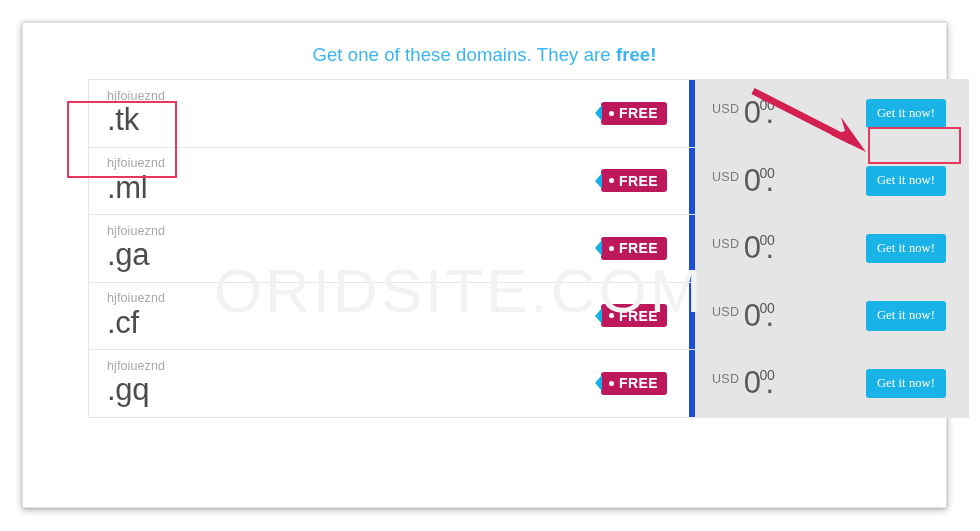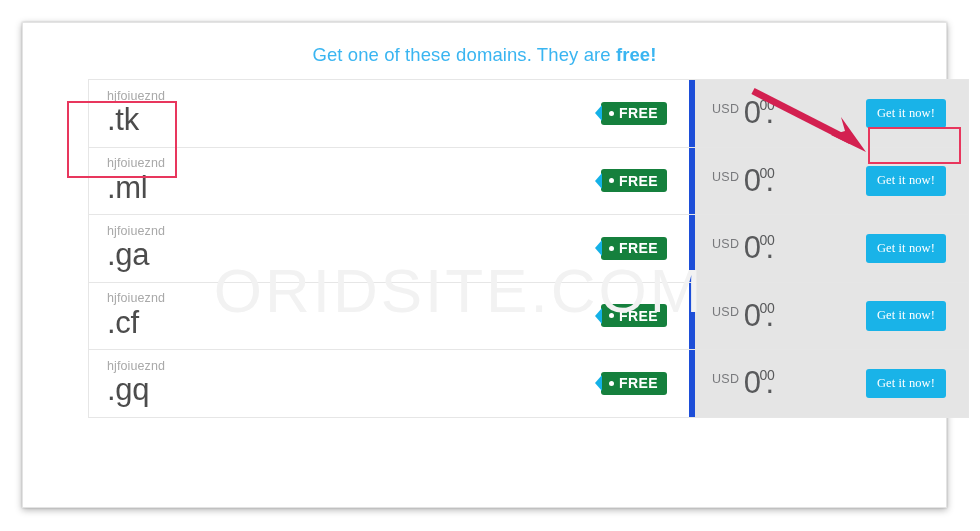--- a/index.html
+++ b/index.html
@@ -123,21 +123,21 @@
   .free-tag-wrap {
     margin-left: auto;
     margin-right: 22px;
     display: flex;
     align-items: center;
   }
   .free-tag {
     position: relative;
     display: inline-flex;
     align-items: center;
-    background: #15803d;
+    background: #be185d;
     color: #ffffff;
     font-size: 14px;
     font-weight: bold;
     letter-spacing: .4px;
     height: 23px;
     padding: 0 9px 0 8px;
     border-radius: 3px;
     box-sizing: border-box;
   }
   .free-tag::before {

